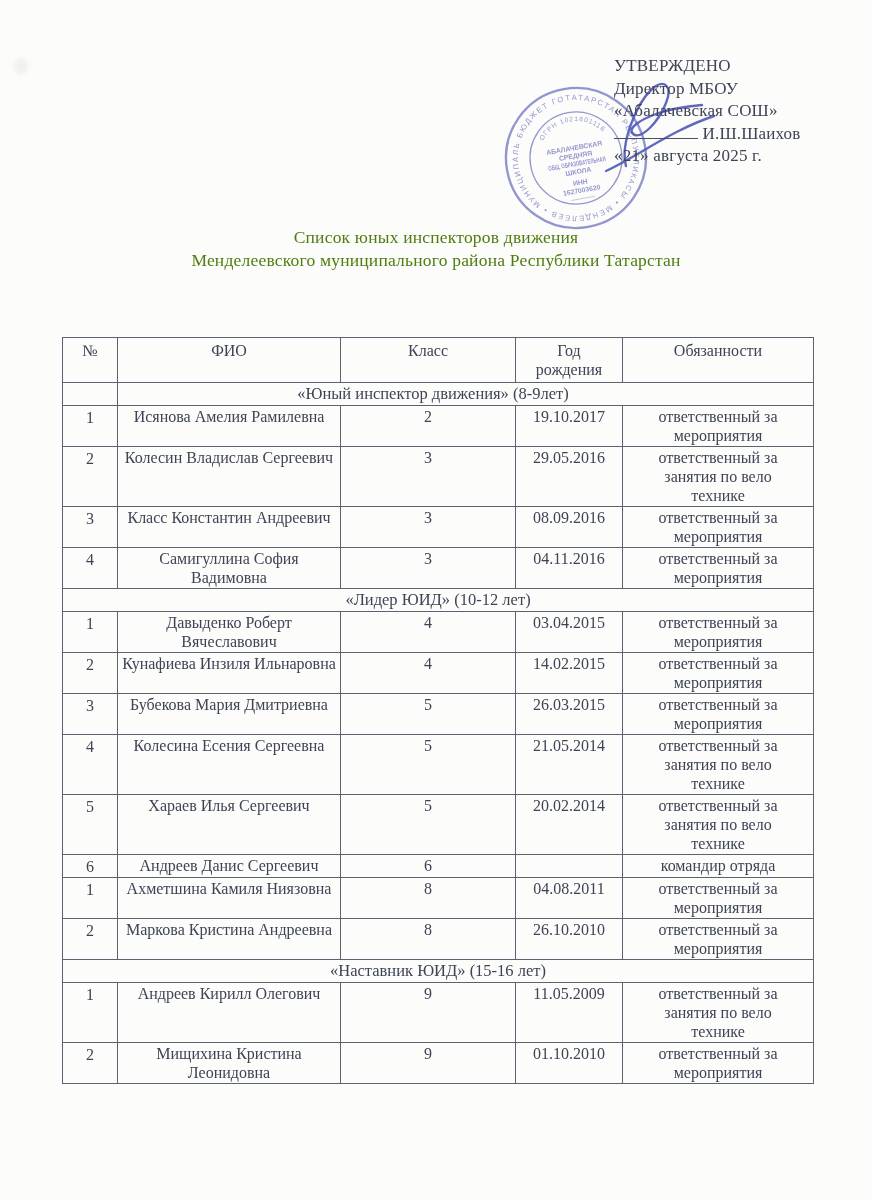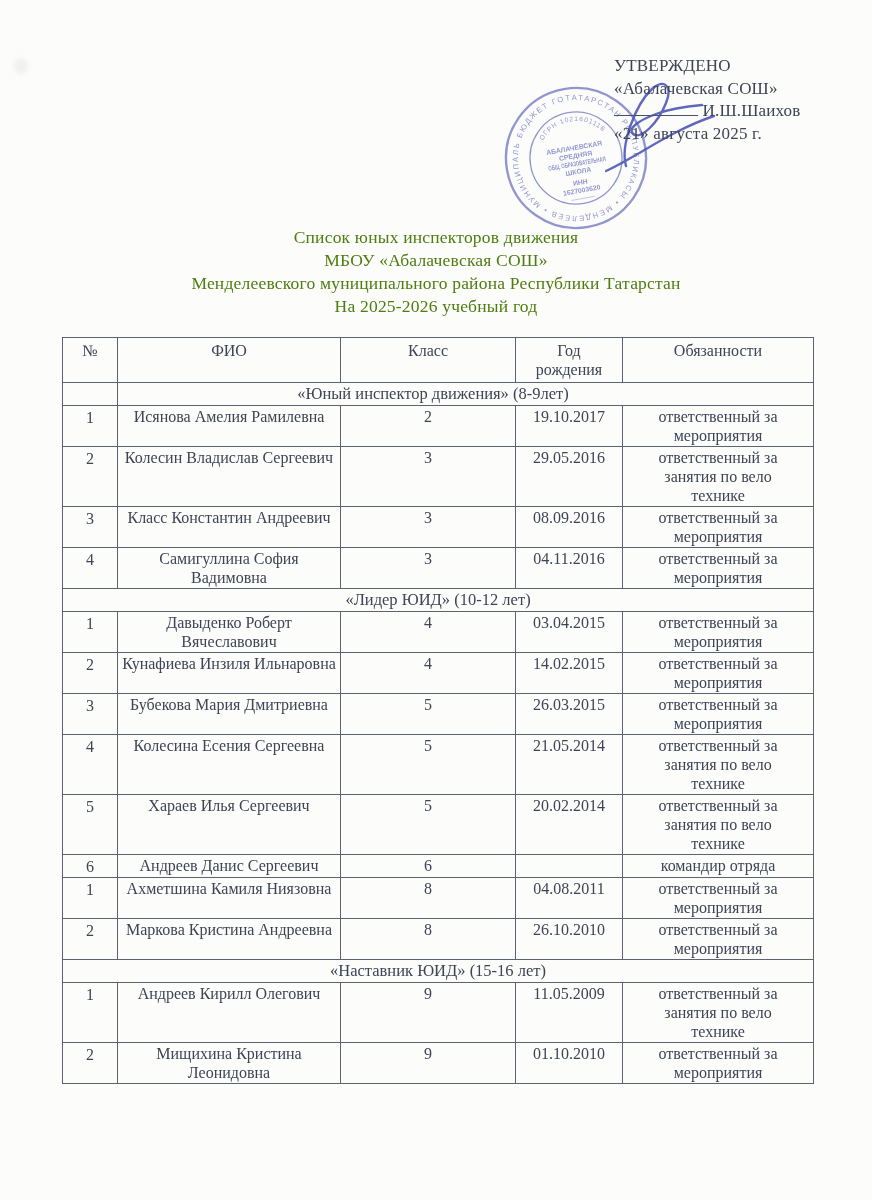--- a/index.html
+++ b/index.html
@@ -99,33 +99,32 @@
 
   <svg class="signature" width="132" height="100" viewBox="0 0 132 100">
     <g fill="none" stroke="#4f59b8" stroke-width="2.4" stroke-linecap="round">
       <path d="M 30,90 C 24,68 40,28 56,13 C 68,2 77,10 70,27 C 62,47 45,64 37,58 C 31,52 44,44 60,38 C 76,32 94,30 106,29"></path>
       <path d="M 10,95 C 42,80 76,54 118,40"></path>
     </g>
   </svg>
 
   <div class="approval">
     <div class="row">УТВЕРЖДЕНО</div>
+    <div class="row">Директор МБОУ</div>
     <div class="row">«Абалачевская СОШ»</div>
     <div class="row">
       <span class="sig-underline"></span>
       <span>И.Ш.Шаихов</span>
     </div>
     <div class="row">«21» августа 2025 г.</div>
   </div>
 
   <div class="doc-title">
     <div>Список юных инспекторов движения</div>
-    <div>МБОУ «Абалачевская СОШ»</div>
     <div>Менделеевского муниципального района Республики Татарстан</div>
-    <div>На 2025-2026 учебный год</div>
   </div>
 
   <table class="roster">
     <colgroup>
       <col style="width:55px">
         <col style="width:223px">
         <col style="width:175px">
       <col style="width:107px">
         <col style="width:191px">
     </colgroup>

